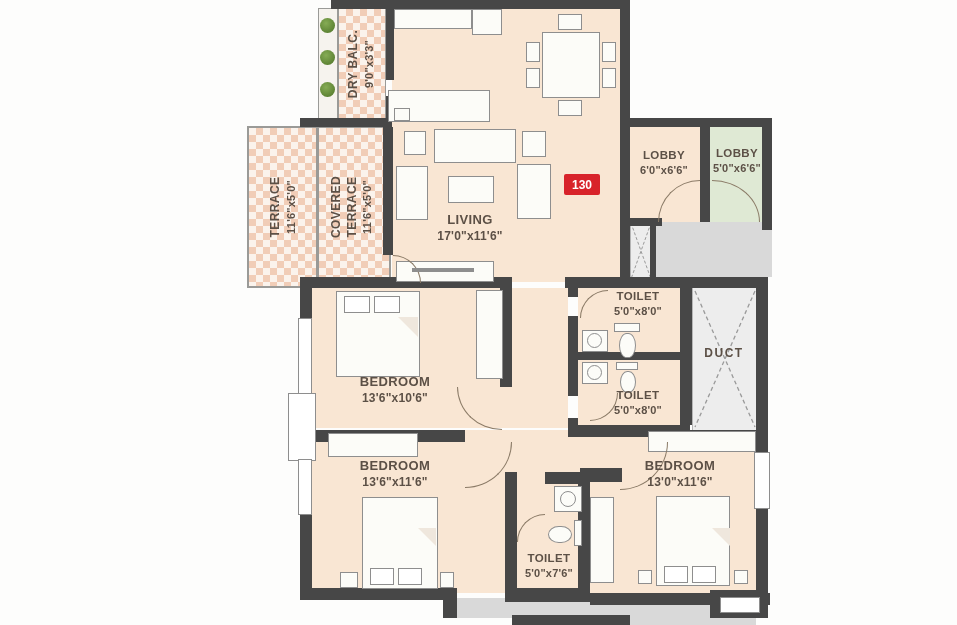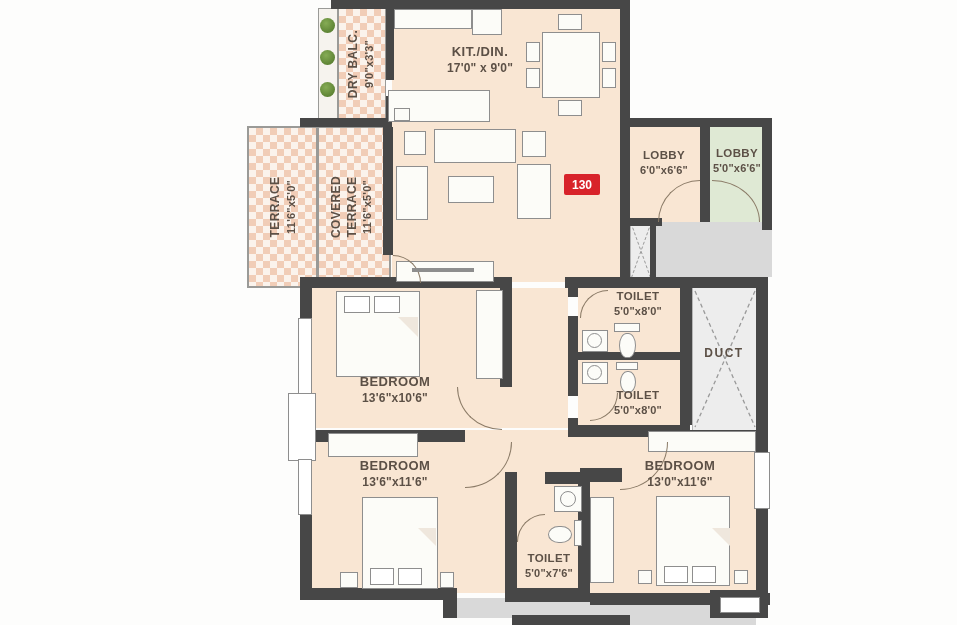--- a/index.html
+++ b/index.html
@@ -188,36 +188,36 @@
   <div class="arc arc-bl" style="left:457px;top:387px;width:45px;height:43px;"></div>
   <div class="arc arc-br" style="left:465px;top:442px;width:47px;height:46px;"></div>
   <div class="arc arc-br" style="left:620px;top:442px;width:48px;height:48px;"></div>
   <div class="arc arc-tl" style="left:517px;top:514px;width:28px;height:28px;"></div>
 
   <div class="lbl vlbl" style="left:306px;top:44px;width:110px;height:40px;transform:rotate(-90deg);">
     <span class="nm" style="font-size:12px">DRY BALC.</span>
     <span class="dm" style="font-size:11px">9'0"x3'3"</span>
   </div>
 
-  <div class="lbl" style="left:415px;top:44px;width:130px;height:40px;">
-    <span class="nm">KIT./DIN.</span>
-    <span class="dm">17'0" x 9'0"</span>
-  </div>
 
   <div class="lbl vlbl" style="left:223px;top:187px;width:120px;height:40px;transform:rotate(-90deg);">
     <span class="nm" style="font-size:12px">TERRACE</span>
     <span class="dm" style="font-size:11px">11'6"x5'0"</span>
   </div>
 
   <div class="lbl vlbl" style="left:292px;top:180px;width:120px;height:54px;transform:rotate(-90deg);">
     <span class="nm" style="font-size:12px">COVERED</span>
     <span class="nm" style="font-size:12px">TERRACE</span>
     <span class="dm" style="font-size:11px">11'6"x5'0"</span>
   </div>
 
+  <div class="lbl" style="left:405px;top:212px;width:130px;height:42px;">
+    <span class="nm">LIVING</span>
+    <span class="dm">17'0"x11'6"</span>
+  </div>
 
   <div class="lbl" style="left:624px;top:148px;width:80px;height:34px;">
     <span class="nm" style="font-size:11.5px">LOBBY</span>
     <span class="dm" style="font-size:11px">6'0"x6'6"</span>
   </div>
 
   <div class="lbl" style="left:708px;top:146px;width:58px;height:34px;">
     <span class="nm" style="font-size:11.5px">LOBBY</span>
     <span class="dm" style="font-size:11px">5'0"x6'6"</span>
   </div>

